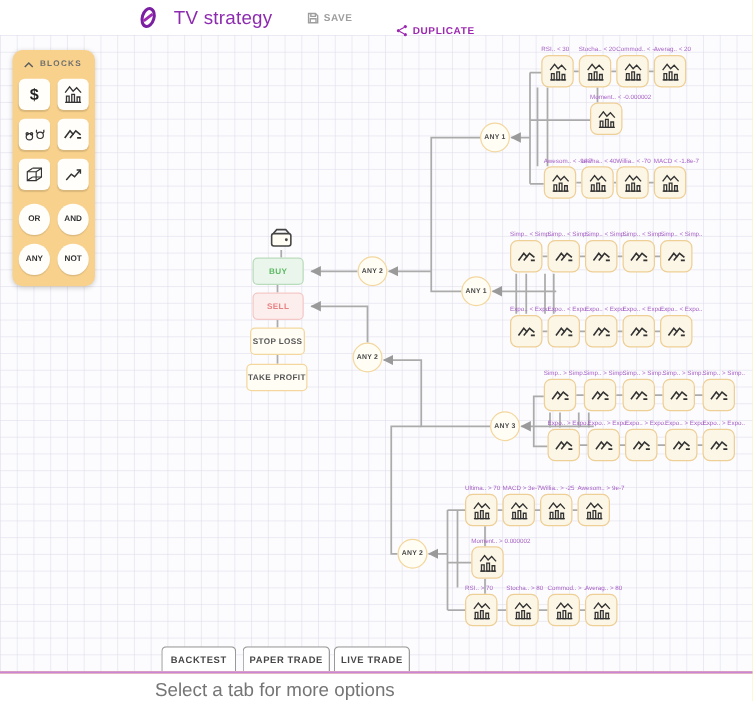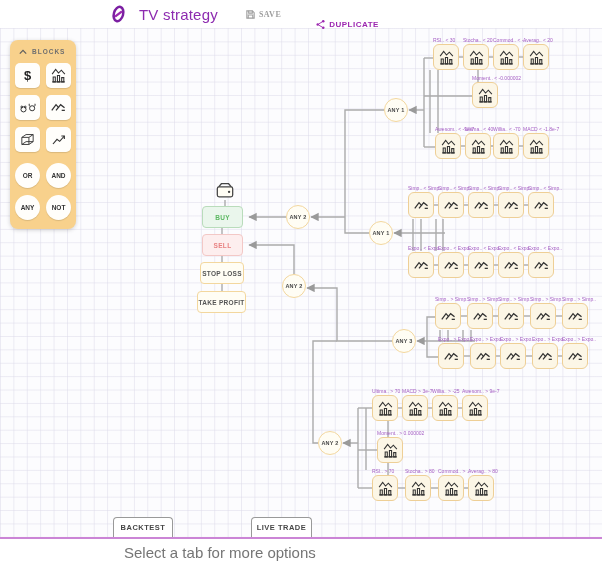--- a/index.html
+++ b/index.html
@@ -5,21 +5,21 @@
   html,body{margin:0;padding:0;background:#fff;}
   body{width:602px;height:561px;overflow:hidden;font-family:"Liberation Sans",sans-serif;}
   .stage{position:relative;width:602px;height:561px;background:#fde047;}
 
   
   .hdr{position:absolute;top:0;left:0;width:602px;height:28px;background:#fff;display:flex;align-items:center;z-index:10;}
   .logo{margin-left:110px;display:flex;align-items:center;}
   .title{font-size:15px;font-weight:400;color:var(--accent2);margin-left:12px;letter-spacing:.2px;}
   .hbtn{background:none;border:none;display:flex;align-items:center;gap:3px;font-family:"Liberation Sans",sans-serif;
         font-size:8px;font-weight:700;letter-spacing:.5px;cursor:pointer;padding:2px 3px;}
-  .hbtn.save{color:#9e9e9e;margin-left:24px;font-family:Liberation Serif, serif;}
+  .hbtn.save{color:#9e9e9e;margin-left:24px;}
   .hbtn.dup{color:var(--accent);margin-left:28px;margin-top:20px;}
 
   
   .canvas-bg{position:absolute;left:0;top:28px;width:602px;height:509px;background-color:#fcfcfe;
     background-image:linear-gradient(to right, rgba(221,219,234,.55) 1px, transparent 1px),
                      linear-gradient(to bottom, rgba(221,219,234,.55) 1px, transparent 1px);
     background-size:13.4px 13.4px;}
 
   
   svg.wires{position:absolute;left:0;top:0;width:602px;height:561px;z-index:2;pointer-events:none;}
@@ -53,21 +53,21 @@
     color:#4a4a4a;z-index:3;cursor:pointer;letter-spacing:.2px;}
 
   
   .iblock{position:absolute;width:26px;height:26px;background:#fcf6e6;border:1px solid #eecf96;border-radius:6px;
     box-sizing:border-box;display:flex;align-items:center;justify-content:center;z-index:3;cursor:pointer;}
   .iblock-label{position:absolute;top:-8px;left:-1px;font-size:5px;color:#a55fc4;white-space:nowrap;pointer-events:none;}
 
   
   .tab{position:absolute;top:517px;height:20px;background:#fff;border:1px solid #999;border-bottom:none;
     border-radius:4px 4px 0 0;display:flex;align-items:center;justify-content:center;font-size:7.5px;
-    font-weight:700;color:#474747;letter-spacing:.5px;z-index:5;box-sizing:border-box;cursor:pointer;}
+    font-weight:700;color:#474747;letter-spacing:.5px;z-index:5;box-sizing:border-box;cursor:pointer;margin-left:16px;}
 
   .divider{position:absolute;left:0;top:537px;width:602px;height:2px;background:var(--divider);z-index:7;}
   .ftr{position:absolute;left:0;top:539px;width:602px;height:22px;background:#fff;z-index:7;}
   .ftr span{position:absolute;left:124px;top:5px;font-size:15px;color:#757575;}
 
   .icsvg{display:block;}
 </style>
 </head>
 <body>
 
@@ -555,14 +555,15 @@
     </div>
     <div class="iblock" style="left: 468px; top: 475px;">
       <svg class="icsvg" width="17" height="17" viewBox="0 0 24 24" fill="none" stroke="#333" stroke-width="1.5">
     <path d="M3 10 L8 3.5 L12 8.5 L16 4.5 L21 10"></path>
     <path d="M4.5 21 v-7 h3 v7 z M10.5 21 v-9 h3 v9 z M16.5 21 v-6 h3 v6 z"></path>
     <path d="M3 21 h18"></path>
   </svg>
       <span class="iblock-label">Averag.. &gt; 80</span>
     </div>
     <div class="tab" style="left: 113px; width: 60px;">BACKTEST</div>
+    <div class="tab" style="left: 178px; width: 70px;">PAPER TRADE</div>
     <div class="tab" style="left: 251px; width: 61px;">LIVE TRADE</div>
   </div>
 
 </body></html>

